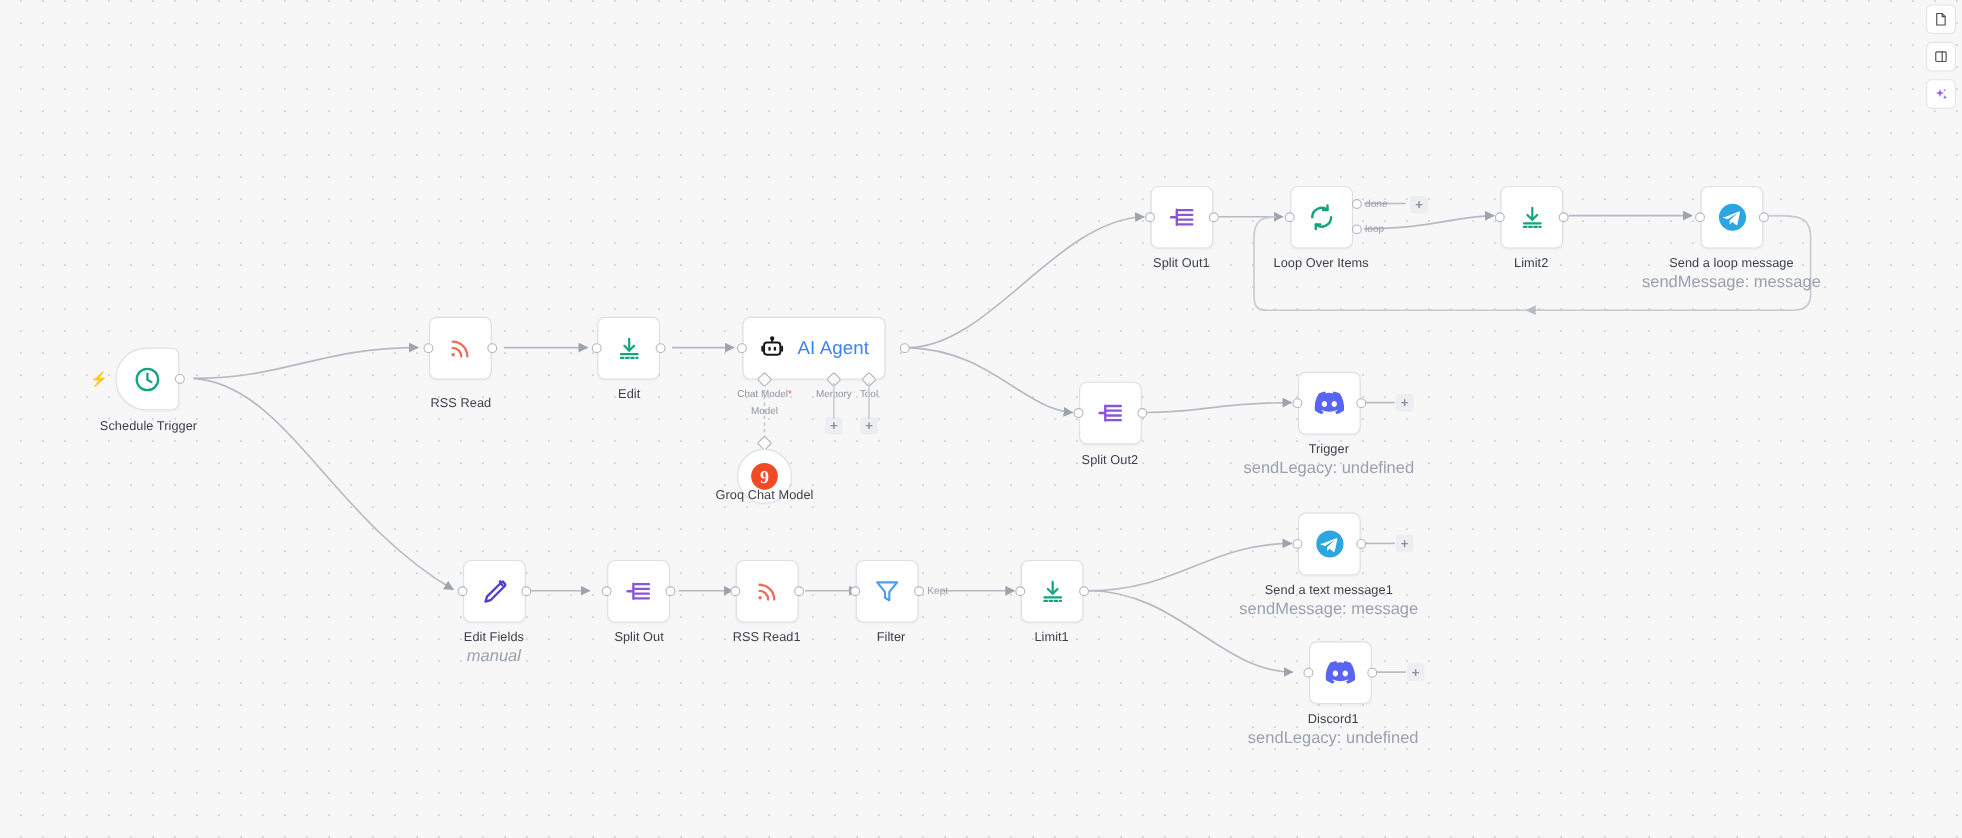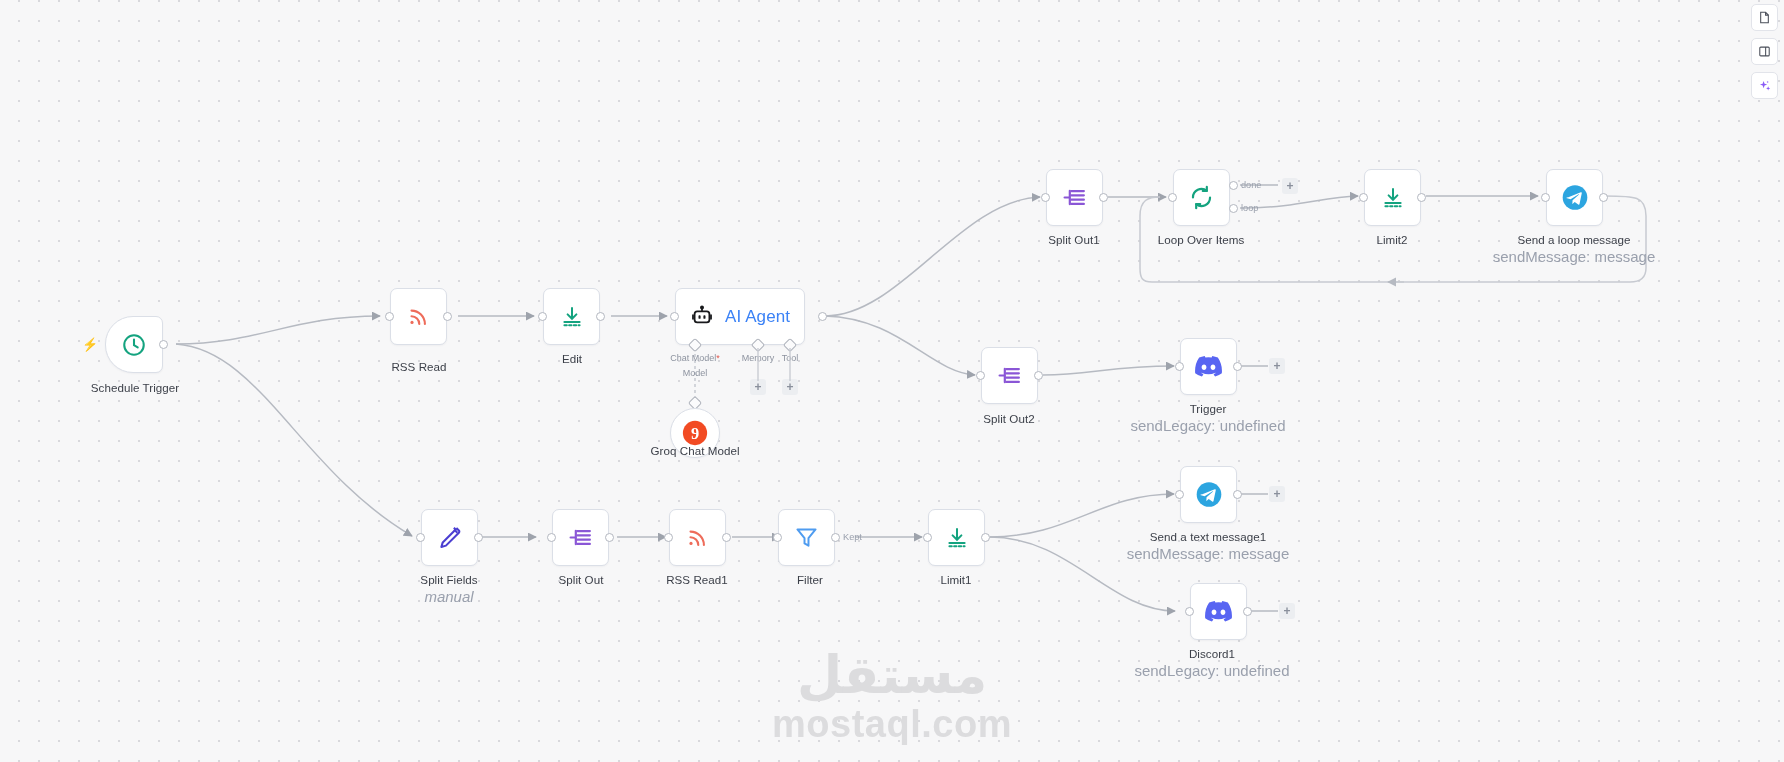--- a/index.html
+++ b/index.html
@@ -366,21 +366,21 @@
   <div class="node" style="left:421px; top:509px;">
     <span class="nicon">
       <svg width="25" height="25" viewBox="0 0 24 24" fill="none" stroke="#4b3ed1" stroke-width="2" stroke-linejoin="round">
         <path d="M18.6 2.9 21 5.3c.6.6.6 1.5 0 2.1L8.6 19.8l-4.4 1.3 1.3-4.4L17.9 4.4l-1.7-1.7"></path>
         <path d="M16.5 4.3 19.6 7.4"></path>
       </svg>
     </span>
   </div>
   <div class="port" style="left:416px; top:533px;"></div>
   <div class="port" style="left:474px; top:533px;"></div>
-  <div class="nlabel" style="left:449px; top:573px;">Split Fields</div>
+  <div class="nlabel" style="left:449px; top:573px;">Edit Fields</div>
   <div class="nsub" style="left:449px; top:588px;font-style:italic;">manual</div>
 
   <div class="node" style="left:552px; top:509px;">
     <span class="nicon">
       <svg width="25" height="25" viewBox="0 0 24 24" fill="none" stroke="#8a56d6" stroke-width="2.1" stroke-linecap="round">
         <path d="M2.5 12h4.3"></path>
           <path d="M7.5 5.5v13"></path>
         <path d="M9 5.8h12M9 9.9h12M9 14.1h12M9 18.2h12"></path>
       </svg>
     </span>
@@ -468,18 +468,14 @@
     </svg>
   </div>
   <div class="rtool" style="top:72px;">
     <svg width="14" height="14" viewBox="0 0 16 16" fill="#8b5cf6">
       <path d="M6.4 2.2 7.5 5.3l3.1 1.1-3.1 1.1-1.1 3.1-1.1-3.1L2.2 6.4l3.1-1.1z"></path>
       <path d="M11.6 8.4l.62 1.72 1.72.62-1.72.62-.62 1.72-.62-1.72-1.72-.62 1.72-.62z"></path>
       <path d="M11.1 1.9l.4 1.1 1.1.4-1.1.4-.4 1.1-.4-1.1-1.1-.4 1.1-.4z"></path>
     </svg>
   </div>
 
-  <div id="watermark">
-    <div id="wm-ar">مستقل</div>
-    <div id="wm-en">mostaql.com</div>
-  </div>
 
 </div>
 
 </body></html>

